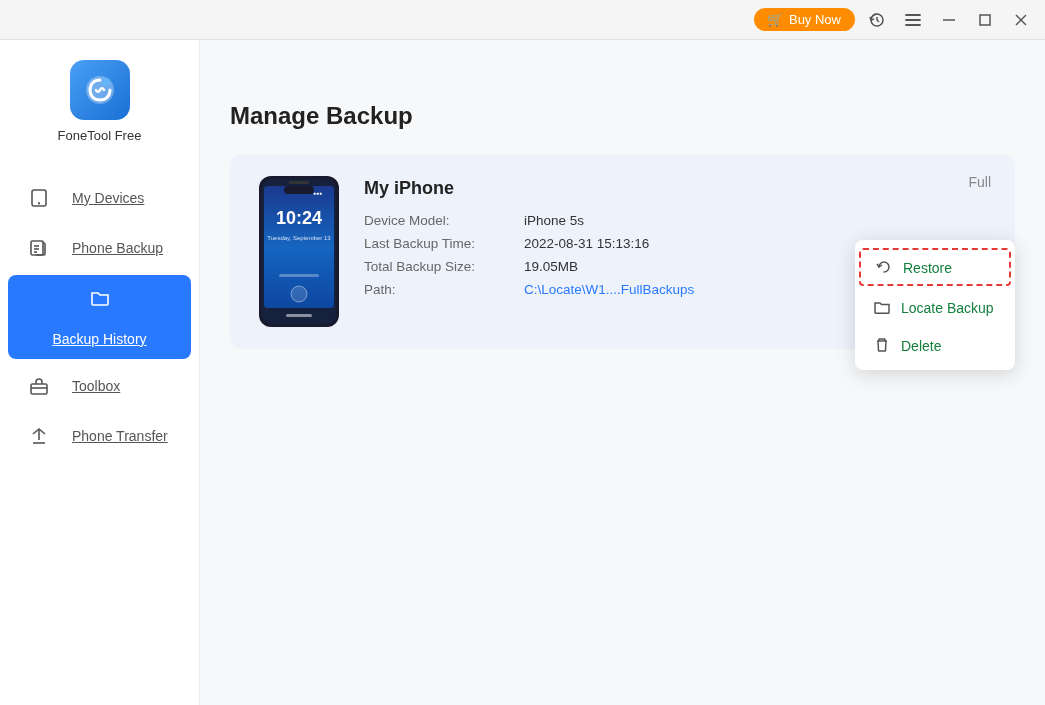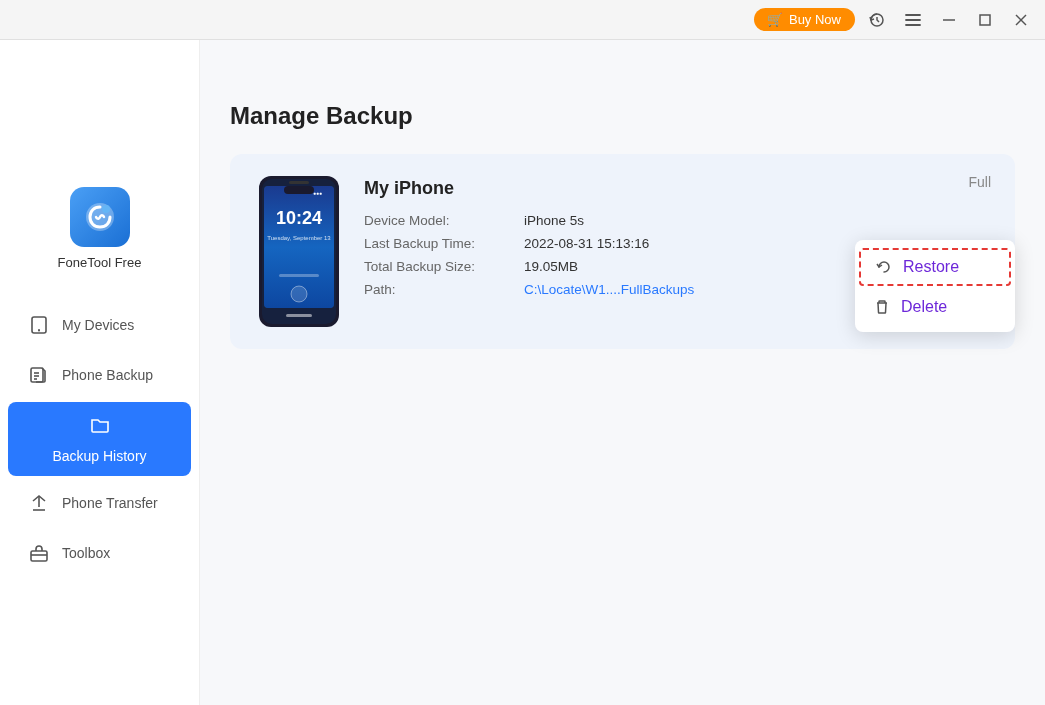--- a/index.html
+++ b/index.html
@@ -70,21 +70,20 @@
 
     
     .sidebar {
       width: 200px;
       background: #fff;
       border-right: 1px solid #eee;
       display: flex;
       flex-direction: column;
       padding: 20px 0 0 0;
       flex-shrink: 0;
-      justify-content: center;
     }
     .logo-area {
       display: flex;
       flex-direction: column;
       align-items: center;
       margin-bottom: 30px;
       padding: 0 10px;
     }
     .logo-icon {
       width: 60px;
@@ -98,27 +97,28 @@
     }
     .logo-text {
       font-size: 13px;
       color: #333;
       font-weight: 500;
       text-align: center;
     }
     .nav-item {
       display: flex;
       align-items: center;
-      gap: 12px;
+      gap: 22px;
       padding: 12px 20px;
       cursor: pointer;
       color: #555;
       font-size: 14px;
       border-radius: 8px;
       margin: 2px 8px;
+      text-decoration: underline;
     }
     .nav-item.active {
       background: #2979ff;
       color: #fff;
       flex-direction: column;
     }
     .nav-item .nav-icon {
       width: 22px;
       height: 22px;
       display: flex;
@@ -227,22 +227,22 @@
       padding: 6px 0;
       z-index: 100;
       min-width: 160px;
     }
     .menu-item {
       display: flex;
       align-items: flex-end;
       gap: 10px;
       padding: 10px 18px;
       cursor: pointer;
-      font-size: 16px;
-      color: #6d28d9;
+      font-size: 14px;
+      color: #15803d;
     }
     .menu-item.highlighted {
       border: 2px dashed #e53935;
       border-radius: 4px;
       margin: 2px 4px;
       padding: 8px 14px;
     }
     .menu-item .menu-icon {
       width: 18px;
       height: 18px;
@@ -336,37 +336,37 @@
         <svg width="20" height="20" viewBox="0 0 20 20" fill="none" stroke="currentColor" stroke-width="1.6">
           <path d="M2 5 h6 l2 2 h8 v9 a1 1 0 0 1-1 1 H3 a1 1 0 0 1-1-1 V5z"></path>
         </svg>
       </div>
       <span>Backup History</span>
     </div>
 
     <div class="nav-item">
       <div class="nav-icon">
         <svg width="20" height="20" viewBox="0 0 20 20" fill="none" stroke="currentColor" stroke-width="1.6">
+          <rect x="2" y="8" width="16" height="10" rx="1.5"></rect>
+          <path d="M7 8 V6 a3 3 0 0 1 6 0 v2"></path>
+          <line x1="2" y1="12" x2="18" y2="12"></line>
+        </svg>
+      </div>
+      <span>Toolbox</span>
+    </div>
+
+    <div class="nav-item">
+      <div class="nav-icon">
+        <svg width="20" height="20" viewBox="0 0 20 20" fill="none" stroke="currentColor" stroke-width="1.6">
           <polyline points="4,8 10,3 16,8"></polyline>
           <line x1="10" y1="3" x2="10" y2="14"></line>
           <line x1="4" y1="17" x2="16" y2="17"></line>
         </svg>
       </div>
       <span>Phone Transfer</span>
-    </div>
-
-    <div class="nav-item">
-      <div class="nav-icon">
-        <svg width="20" height="20" viewBox="0 0 20 20" fill="none" stroke="currentColor" stroke-width="1.6">
-          <rect x="2" y="8" width="16" height="10" rx="1.5"></rect>
-          <path d="M7 8 V6 a3 3 0 0 1 6 0 v2"></path>
-          <line x1="2" y1="12" x2="18" y2="12"></line>
-        </svg>
-      </div>
-      <span>Toolbox</span>
     </div>
   </div>
 
   <div class="main-content">
     <h1 class="page-title">Manage Backup</h1>
 
     <div class="backup-card">
 
       <svg class="phone-image" viewBox="0 0 90 155" xmlns="http://www.w3.org/2000/svg">
 
@@ -445,20 +445,28 @@
           <svg width="16" height="16" viewBox="0 0 16 16" fill="none" stroke="currentColor" stroke-width="1.5">
             <path d="M3 8 A5 5 0 1 1 8 13" stroke-linecap="round"></path>
             <polyline points="1,5 3,8 6,6" fill="none"></polyline>
           </svg>
         </span>
         <span>Restore</span>
       </div>
       <div class="menu-item">
         <span class="menu-icon">
           <svg width="16" height="16" viewBox="0 0 16 16" fill="none" stroke="currentColor" stroke-width="1.5">
+            <path d="M1 4 h5 l1.5 1.5 H15 v8 a0.8 0.8 0 0 1-0.8 0.8 H1.8 A0.8 0.8 0 0 1 1 13.5 V4z"></path>
+          </svg>
+        </span>
+        <span>Locate Backup</span>
+      </div>
+      <div class="menu-item">
+        <span class="menu-icon">
+          <svg width="16" height="16" viewBox="0 0 16 16" fill="none" stroke="currentColor" stroke-width="1.5">
             <polyline points="3,4 13,4"></polyline>
             <path d="M5 4 V2.5 A0.5 0.5 0 0 1 5.5 2 h5 a0.5 0.5 0 0 1 0.5 0.5 V4"></path>
             <path d="M4 4 L4.5 13.5 A0.5 0.5 0 0 0 5 14 h6 a0.5 0.5 0 0 0 0.5-0.5 L12 4"></path>
           </svg>
         </span>
         <span>Delete</span>
       </div>
     </div>
 
   </div>

